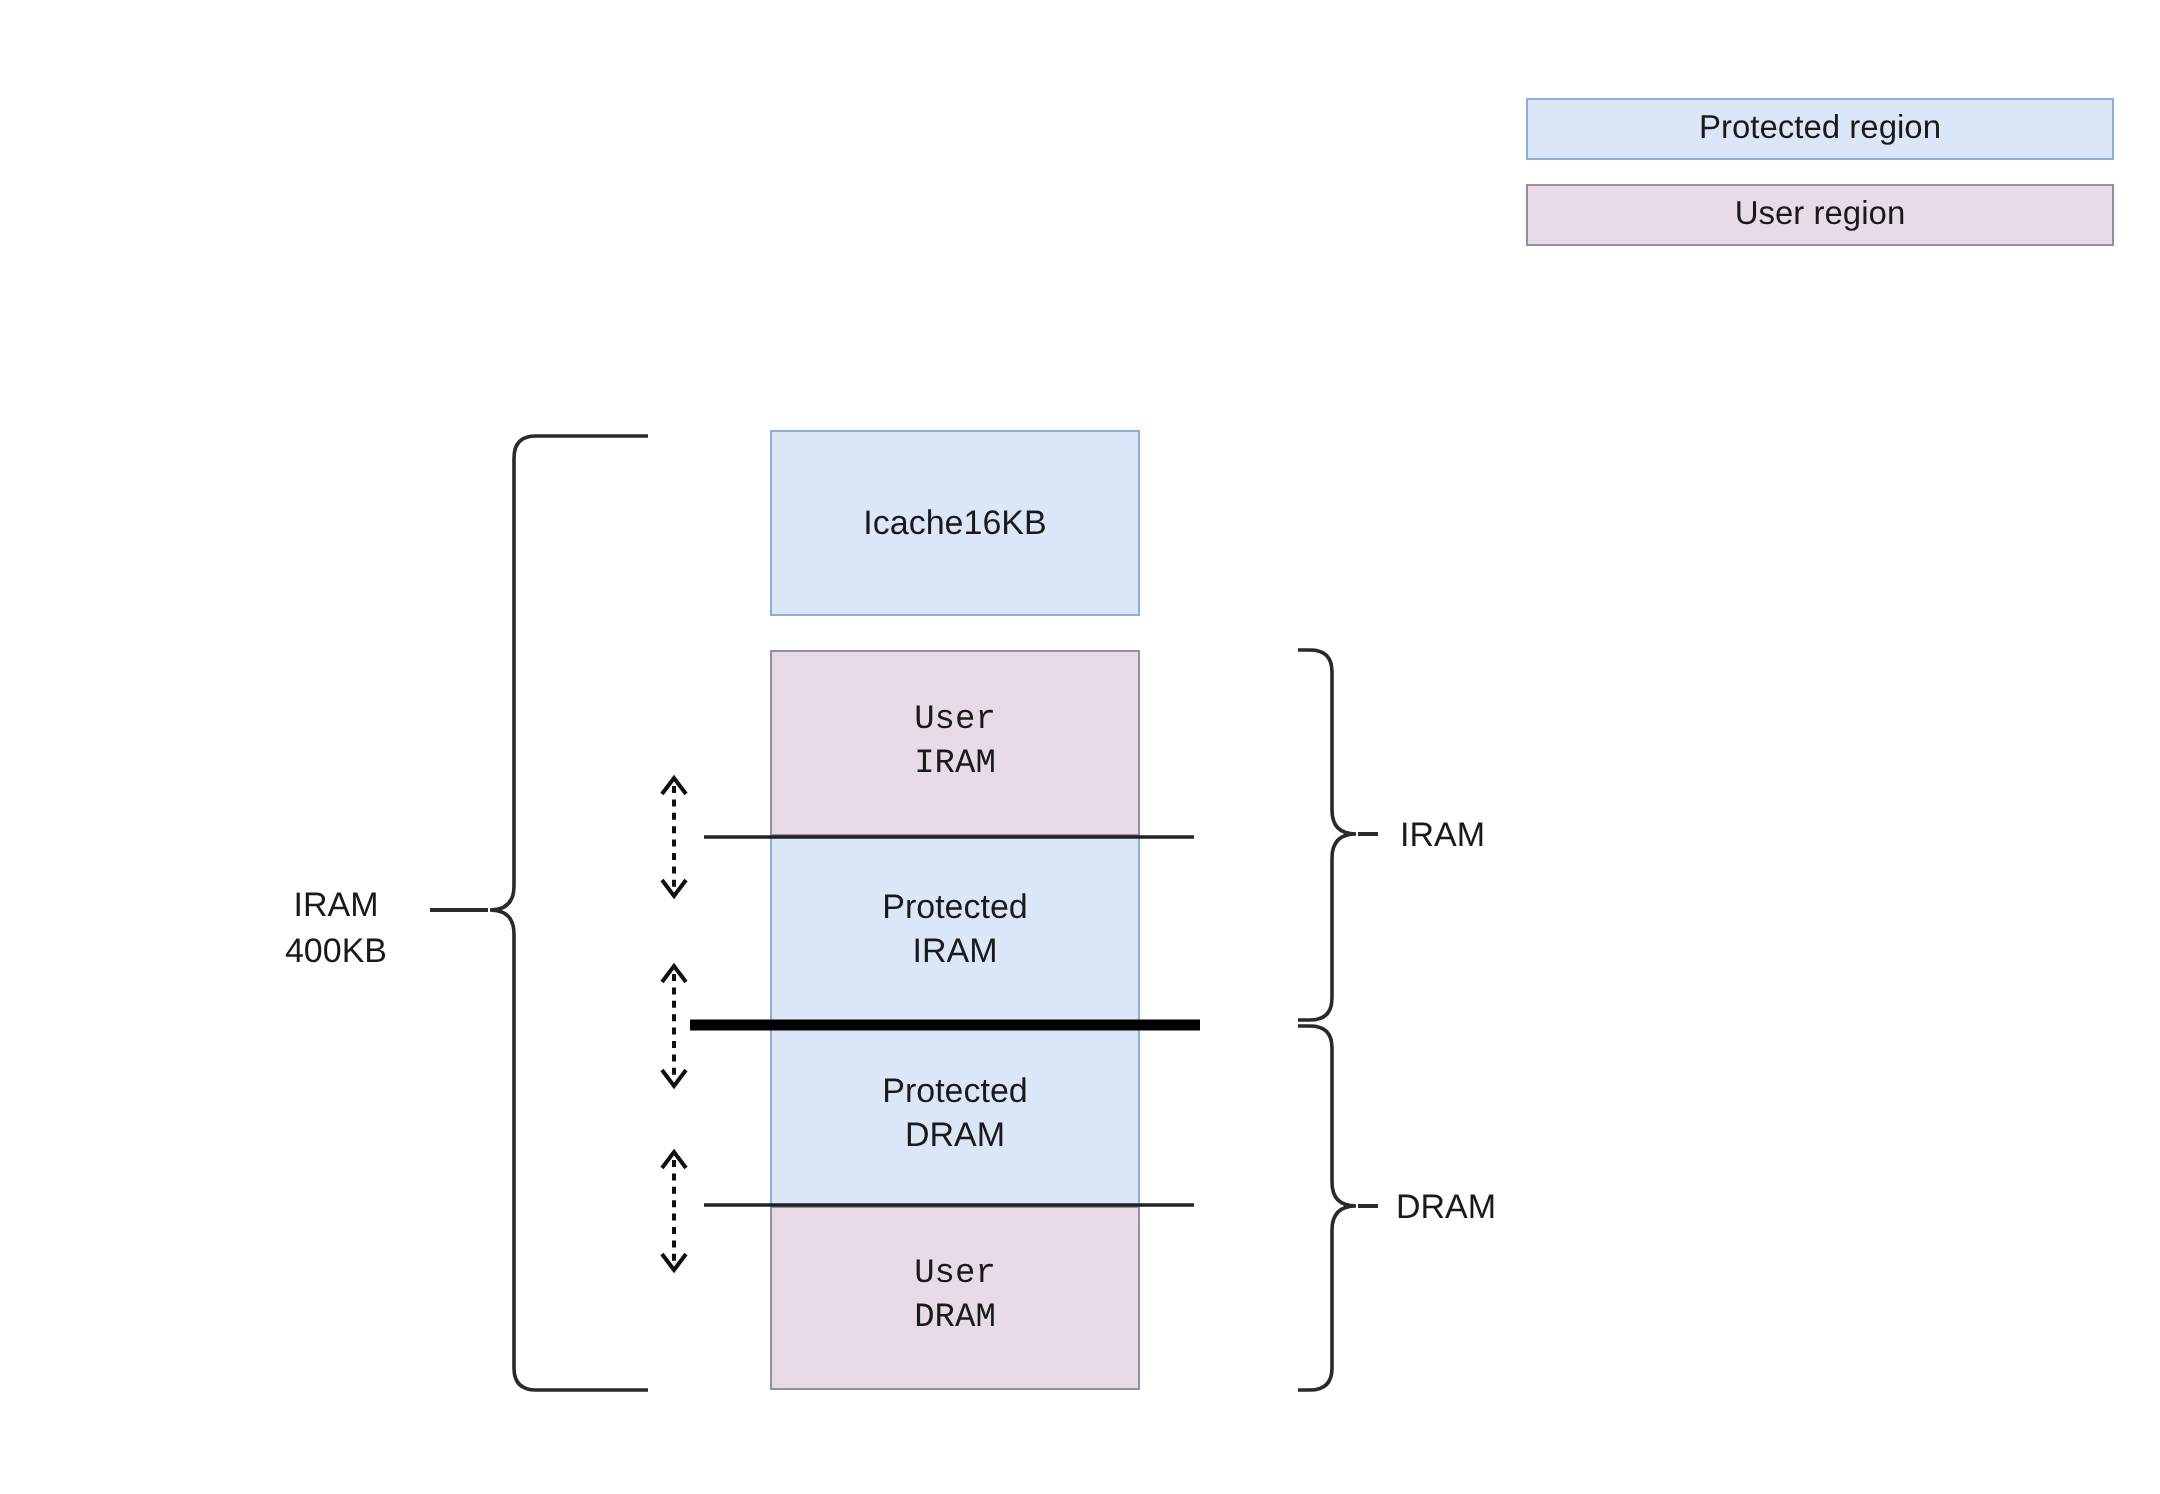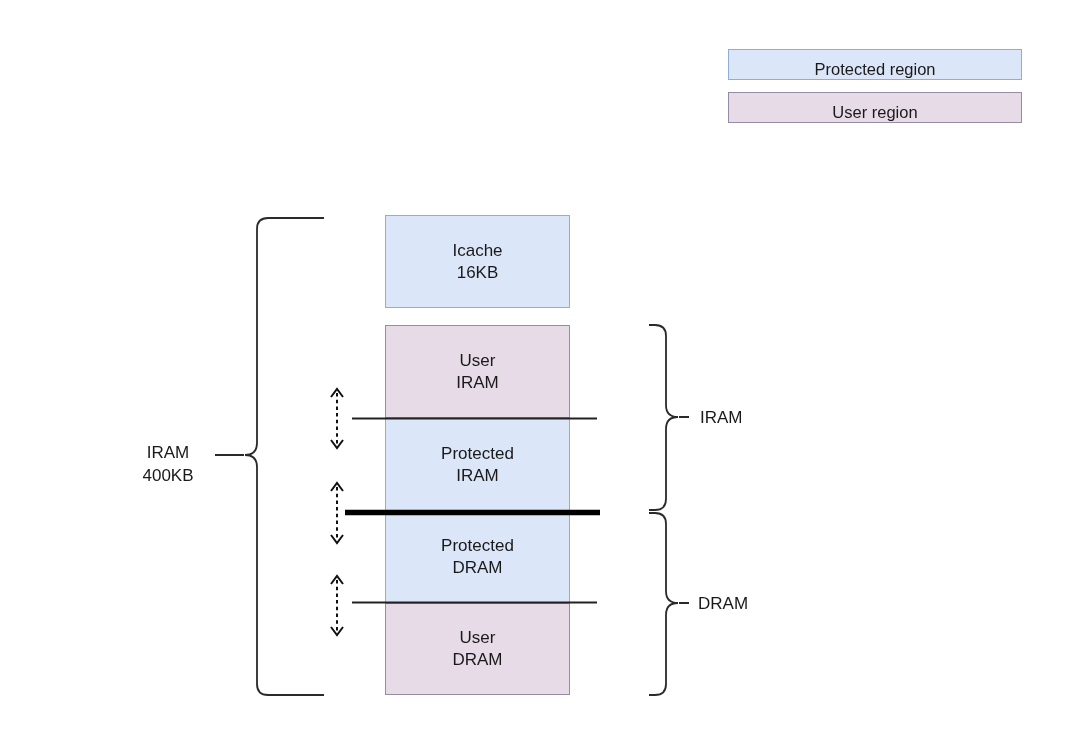--- a/index.html
+++ b/index.html
@@ -9,34 +9,34 @@
     --user-border:#958da3;
     --ink:#1a1a1a;
   }
   html,body{margin:0;padding:0;background:#ffffff;}
   body{font-family:"Liberation Sans","DejaVu Sans",sans-serif;color:var(--ink);}
   .canvas{position:relative;width:1080px;height:747px;background:#ffffff;overflow:hidden;}
 
   .svg-overlay{position:absolute;left:0;top:0;width:1080px;height:747px;pointer-events:none;}
 
   .legend-box{
-    position:absolute;left:728px;width:292px;height:29px;
-    display:flex;align-items:flex-end;justify-content:center;
+    position:absolute;left:763px;width:292px;height:29px;
+    display:flex;align-items:center;justify-content:center;
     font-size:16.5px;
   }
   .legend-protected{top:49px;background:var(--protected-fill);border:1.5px solid var(--protected-border);}
   .legend-user{top:92px;background:var(--user-fill);border:1.5px solid var(--user-border);}
 
   .memory-box{
     position:absolute;left:385px;width:185px;box-sizing:border-box;
-    display:flex;flex-direction:column;align-items:center;justify-content:center;
+    display:flex;align-items:center;justify-content:center;
     font-size:17px;line-height:22px;text-align:center;
   }
   .protected{background:var(--protected-fill);border:1.5px solid var(--protected-border);}
-  .user{background:var(--user-fill);border:1.5px solid var(--user-border);}
+  .user{background:var(--user-fill);border:1.5px solid var(--user-border);font-family:Liberation Mono, monospace;}
 
   .icache{top:215px;height:93px;}
 
   .stack{position:absolute;left:385px;top:325px;width:185px;height:370px;}
   .sec{
     position:relative;width:185px;box-sizing:border-box;
     display:flex;flex-direction:column;align-items:center;justify-content:center;
     font-size:17px;line-height:22px;text-align:center;
   }
   .sec-1{height:93px;}

